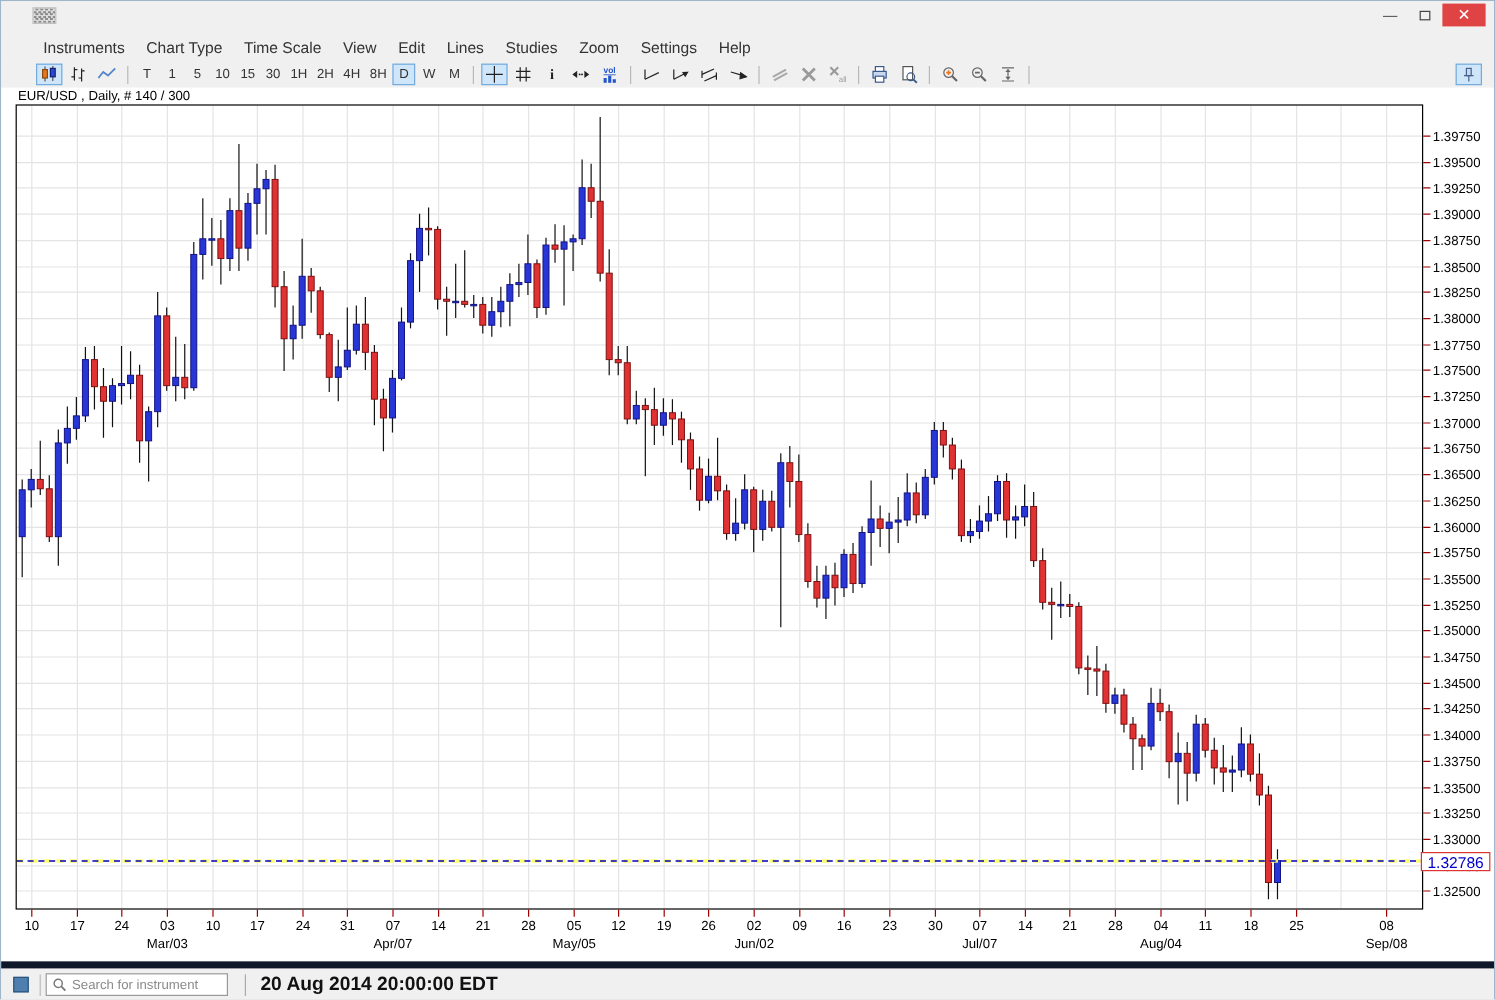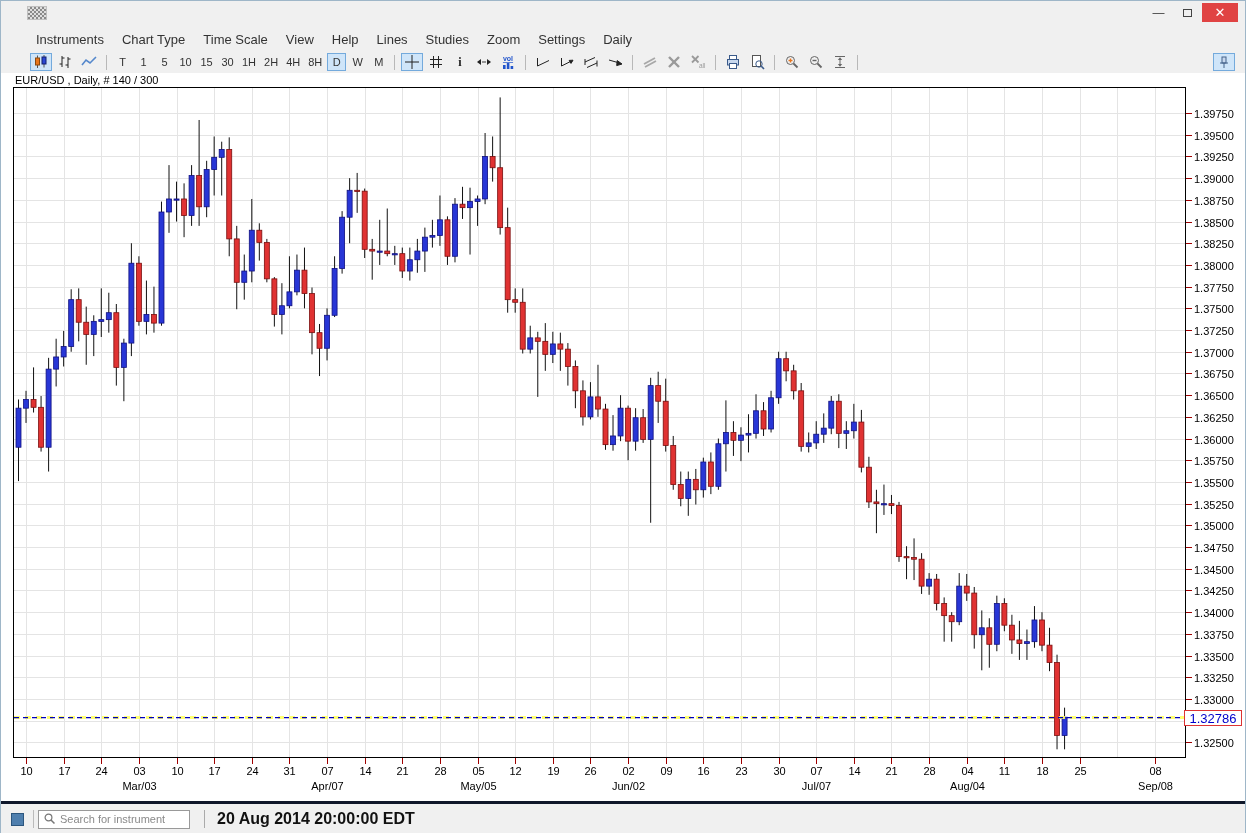--- a/index.html
+++ b/index.html
@@ -28,21 +28,21 @@
   .tb-sep { width: 1px; height: 15px; background: #b8b8b8; margin: 0 5px; }
   .tb-pin { margin-left: auto; margin-right: 10px; }
 
   .chart-region { position: relative; height: 728px; background: #ffffff; padding-left: 12px; }
   .instrument-label { position: absolute; left: 14px; top: 1px; font-size: 11px; color: #000; z-index: 2; }
   .chart-svg { position: absolute; left: 0; top: 0; }
   .price-badge { position: absolute; left: 1183px; width: 58px; height: 16px; background: #fff;
                  border: 1px solid #dd3333; color: #0000cc; font-size: 13px;
                  display: flex; align-items: center; justify-content: center; z-index: 3; }
 
-  .statusbar { height: 33px; background: #f0f0f0; border-top: 3px solid #0f172a;
+  .statusbar { height: 33px; background: #f0f0f0; border-top: 6px solid #0f172a;
                display: flex; align-items: center; padding-left: 8px; }
   .status-square { width: 13px; height: 13px; background: #4f7fae; border: 1px solid #2c567e; margin: 0 5px 0 2px; }
   .status-sep-sm { width: 1px; height: 18px; background: #bbb; margin: 0 4px; }
   .search-box { width: 152px; height: 19px; background: #fff; border: 1px solid #999;
                 display: flex; align-items: center; padding: 0 4px; gap: 3px; }
   .search-box input { border: none; outline: none; width: 118px; font-size: 11px; color: #333;
                       font-family: "Liberation Sans", sans-serif; background: transparent; }
   .search-box input::placeholder { color: #8a8a8a; }
   .status-sep { width: 1px; height: 18px; background: #aaa; margin: 0 12px 0 14px; }
   .timestamp { font-weight: bold; font-size: 16px; color: #111; }
@@ -61,26 +61,26 @@
         </div>
       <div class="win-btn close">✕</div>
     </div>
   </div>
 
   <div class="menubar">
       <div class="menu-item">Instruments</div>
       <div class="menu-item">Chart Type</div>
       <div class="menu-item">Time Scale</div>
       <div class="menu-item">View</div>
-      <div class="menu-item">Help</div>
+      <div class="menu-item">Edit</div>
       <div class="menu-item">Lines</div>
       <div class="menu-item">Studies</div>
       <div class="menu-item">Zoom</div>
       <div class="menu-item">Settings</div>
-      <div class="menu-item">Daily</div>
+      <div class="menu-item">Help</div>
     </div>
 
   <div class="toolbar">
       <div class="tb-btn selected">
         <svg width="16" height="16" viewBox="0 0 16 16">
           <line x1="4.5" y1="1.5" x2="4.5" y2="14" stroke="#555"></line>
           <rect x="2.5" y="4" width="4" height="7" fill="#e8761e" stroke="#8a4a10"></rect>
           <line x1="11" y1="1" x2="11" y2="13.5" stroke="#555"></line>
           <rect x="9" y="3" width="4" height="7" fill="#2a46d4" stroke="#12206e"></rect>
         </svg>

